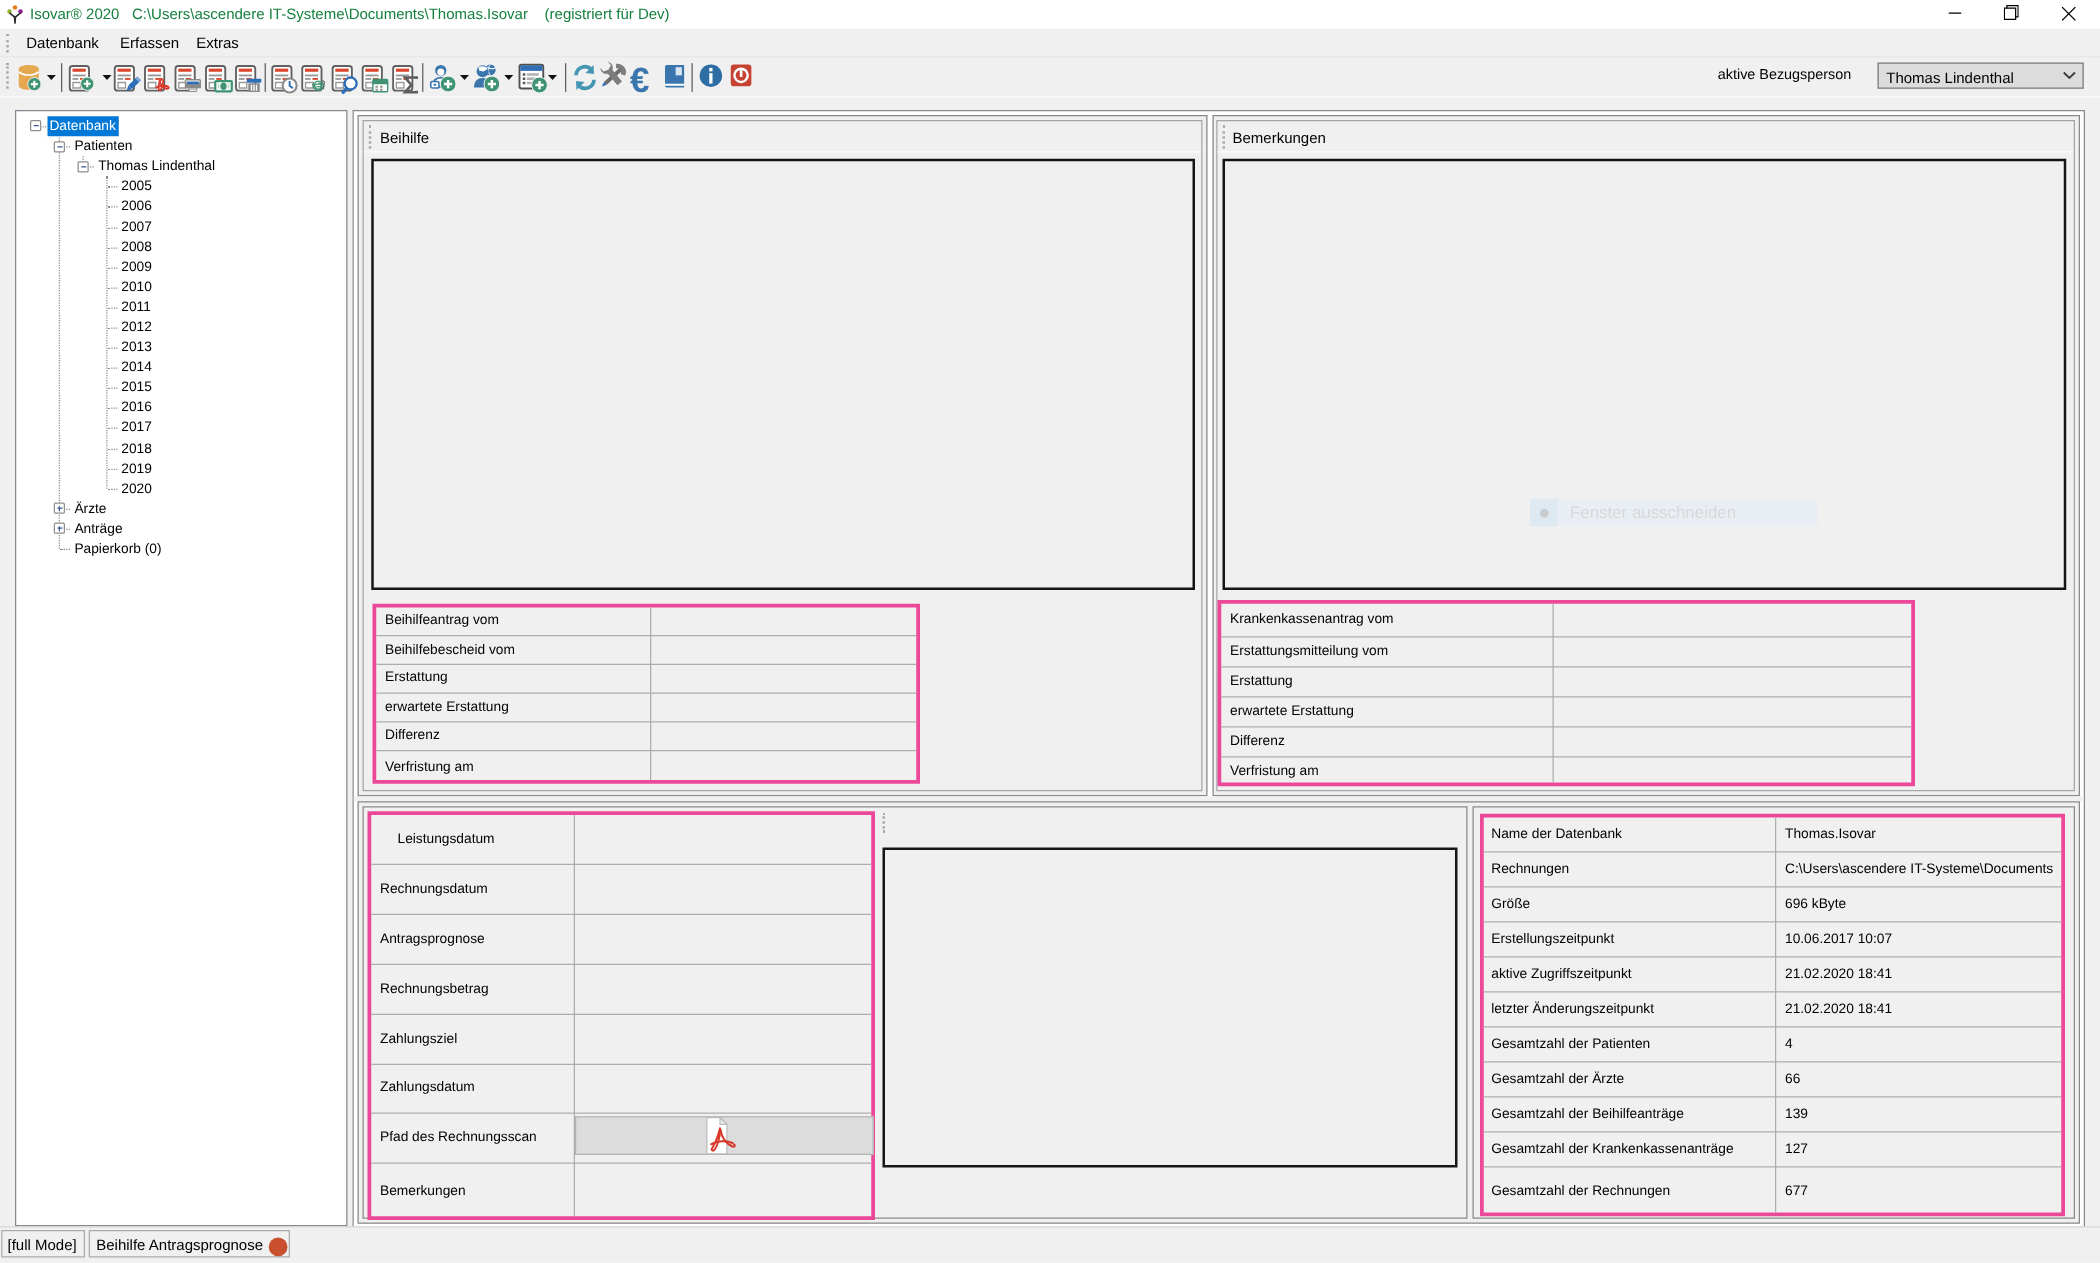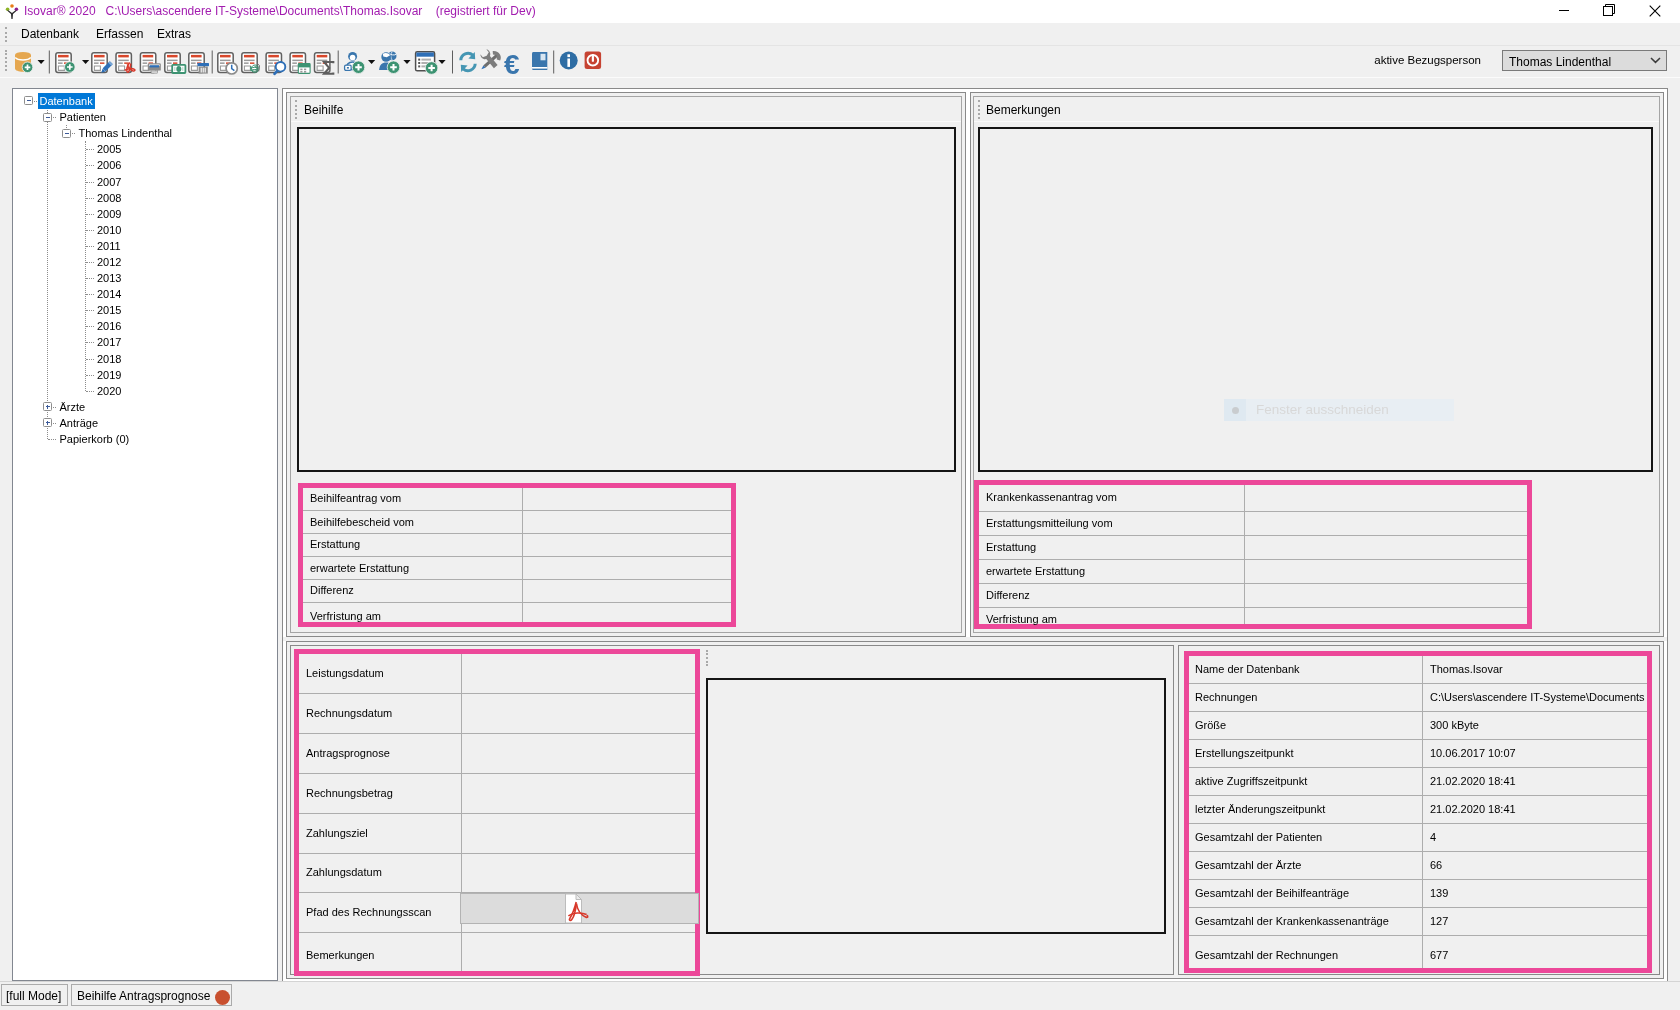--- a/index.html
+++ b/index.html
@@ -15,38 +15,38 @@
 .trow { position:absolute; height:16px; line-height:16px; font-size:11px; color:#000; white-space:nowrap; }
 .tbox { position:absolute; width:9px; height:9px; background:#fff; border:1px solid #8e8e8e; border-radius:1.5px; }
 .tbox .h { position:absolute; left:1.5px; top:3px; width:4px; height:1.4px; background:#3c5a99; }
 .tbox .v { position:absolute; left:3px; top:1.5px; width:1.4px; height:4px; background:#3c5a99; }
 .dotv { position:absolute; width:1px; border-left:1px dotted #8c8c8c; }
 .doth { position:absolute; height:1px; border-top:1px dotted #8c8c8c; }
 .sel { background:#0078d7; color:#fff; padding:0 2px; }
 .cont { position:absolute; border:1px solid #898989; background:#f0f0f0; }
 .group { position:absolute; border:1px solid #a5a5a5; background:#f0f0f0; }
 .blackbox { position:absolute; border:2px solid #151515; background:#f0f0f0; }
-.ftable { position:absolute; border:5px solid #ec4899; }
+.ftable { position:absolute; border:3px solid #ec4899; }
 .frow { position:absolute; left:0; right:0; border-bottom:1px solid #adadad; }
 .frow:last-child { border-bottom:none; }
 .fl { position:absolute; font-size:11px; color:#000; white-space:nowrap; }
 .coldiv { position:absolute; top:0; bottom:0; width:1px; background:#adadad; }
 .sbbox { position:absolute; top:984px; height:22px; border:1px solid #ababab; background:#f0f0f0; }
 svg { display:block; }
 </style></head><body>
 <div id="win">
 
 <div class="abs titlebar"></div>
 <svg class="abs" style="left:5px;top:4px" width="14" height="16" viewBox="0 0 14 16">
 <circle cx="7" cy="2" r="1.8" fill="#e87d18"></circle>
 <circle cx="2.6" cy="5.2" r="1.8" fill="#8db324"></circle>
 <circle cx="11.4" cy="5.2" r="1.8" fill="#8d1f8d"></circle>
 <path d="M2 6.5 L6 10 L6.4 15 L7.6 15 L8 10 L12 6.5 L10.6 6.2 L7 9 L3.4 6.2 Z" fill="#2b2b2b"></path>
 </svg>
-<div class="abs" style="left:24px;top:0;height:35px;line-height:23px;font-size:12px;color:#a21caf;">Isovar® 2020&nbsp;&nbsp;&nbsp;C:\Users\ascendere IT-Systeme\Documents\Thomas.Isovar&nbsp;&nbsp;&nbsp;&nbsp;(registriert für Dev)</div>
+<div class="abs" style="left:24px;top:0;height:35px;line-height:23px;font-size:12px;color:#15803d;">Isovar® 2020&nbsp;&nbsp;&nbsp;C:\Users\ascendere IT-Systeme\Documents\Thomas.Isovar&nbsp;&nbsp;&nbsp;&nbsp;(registriert für Dev)</div>
 <div class="abs" style="left:1559px;top:10px;width:10px;height:1px;background:#000"></div>
 <svg class="abs" style="left:1603px;top:4px" width="12" height="12" viewBox="0 0 12 12">
 <rect x="0.5" y="2.5" width="9" height="9" fill="none" stroke="#000" stroke-width="1"></rect>
 <path d="M2.5 2.5 L2.5 0.5 L11.5 0.5 L11.5 9.5 L9.5 9.5" fill="none" stroke="#000" stroke-width="1"></path>
 </svg>
 <svg class="abs" style="left:1649px;top:5px" width="12" height="12" viewBox="0 0 12 12">
 <path d="M0.7 0.7 L11.3 11.3 M11.3 0.7 L0.7 11.3" stroke="#000" stroke-width="1.1"></path>
 </svg>
 <div class="abs menubar"></div>
 <div class="grip" style="left:5px;top:27px;height:15px;"></div>
@@ -354,21 +354,21 @@
 <div class="frow" style="top:75px;height:24px;border-bottom:1px solid #adadad;border-bottom:1px solid #adadad;"></div>
 <div class="fl" style="left:7px;top:80px;">erwartete Erstattung</div>
 <div class="frow" style="top:99px;height:24px;border-bottom:1px solid #adadad;border-bottom:1px solid #adadad;"></div>
 <div class="fl" style="left:7px;top:104px;">Differenz</div>
 <div class="frow" style="top:123px;height:24px;border-bottom:none;"></div>
 <div class="fl" style="left:7px;top:128px;">Verfristung am</div>
 <div class="coldiv" style="left:265px;"></div>
 </div>
 <div class="ftable" style="left:294px;top:649px;width:406px;height:327px;">
 <div class="frow" style="top:0px;height:40px;border-bottom:1px solid #adadad;border-bottom:1px solid #adadad;"></div>
-<div class="fl" style="left:7px;top:13px;">Leistungsdatum</div>
+<div class="fl" style="left:21px;top:13px;">Leistungsdatum</div>
 <div class="frow" style="top:40px;height:40px;border-bottom:1px solid #adadad;border-bottom:1px solid #adadad;"></div>
 <div class="fl" style="left:7px;top:53px;">Rechnungsdatum</div>
 <div class="frow" style="top:80px;height:40px;border-bottom:1px solid #adadad;border-bottom:1px solid #adadad;"></div>
 <div class="fl" style="left:7px;top:93px;">Antragsprognose</div>
 <div class="frow" style="top:120px;height:40px;border-bottom:1px solid #adadad;border-bottom:1px solid #adadad;"></div>
 <div class="fl" style="left:7px;top:133px;">Rechnungsbetrag</div>
 <div class="frow" style="top:160px;height:40px;border-bottom:1px solid #adadad;border-bottom:1px solid #adadad;"></div>
 <div class="fl" style="left:7px;top:173px;">Zahlungsziel</div>
 <div class="frow" style="top:200px;height:39px;border-bottom:1px solid #adadad;border-bottom:1px solid #adadad;"></div>
 <div class="fl" style="left:7px;top:212px;">Zahlungsdatum</div>
@@ -380,21 +380,21 @@
 </div>
 <div class="ftable" style="left:1184px;top:651px;width:468px;height:322px;">
 <div class="frow" style="top:0px;height:28px;border-bottom:1px solid #adadad;border-bottom:1px solid #adadad;"></div>
 <div class="fl" style="left:6px;top:7px;">Name der Datenbank</div>
 <div class="fl" style="left:241px;top:7px;">Thomas.Isovar</div>
 <div class="frow" style="top:28px;height:28px;border-bottom:1px solid #adadad;border-bottom:1px solid #adadad;"></div>
 <div class="fl" style="left:6px;top:35px;">Rechnungen</div>
 <div class="fl" style="left:241px;top:35px;">C:\Users\ascendere IT-Systeme\Documents</div>
 <div class="frow" style="top:56px;height:28px;border-bottom:1px solid #adadad;border-bottom:1px solid #adadad;"></div>
 <div class="fl" style="left:6px;top:63px;">Größe</div>
-<div class="fl" style="left:241px;top:63px;">300 kByte</div>
+<div class="fl" style="left:241px;top:63px;">696 kByte</div>
 <div class="frow" style="top:84px;height:28px;border-bottom:1px solid #adadad;border-bottom:1px solid #adadad;"></div>
 <div class="fl" style="left:6px;top:91px;">Erstellungszeitpunkt</div>
 <div class="fl" style="left:241px;top:91px;">10.06.2017 10:07</div>
 <div class="frow" style="top:112px;height:28px;border-bottom:1px solid #adadad;border-bottom:1px solid #adadad;"></div>
 <div class="fl" style="left:6px;top:119px;">aktive Zugriffszeitpunkt</div>
 <div class="fl" style="left:241px;top:119px;">21.02.2020 18:41</div>
 <div class="frow" style="top:140px;height:28px;border-bottom:1px solid #adadad;border-bottom:1px solid #adadad;"></div>
 <div class="fl" style="left:6px;top:147px;">letzter Änderungszeitpunkt</div>
 <div class="fl" style="left:241px;top:147px;">21.02.2020 18:41</div>
 <div class="frow" style="top:168px;height:28px;border-bottom:1px solid #adadad;border-bottom:1px solid #adadad;"></div>

